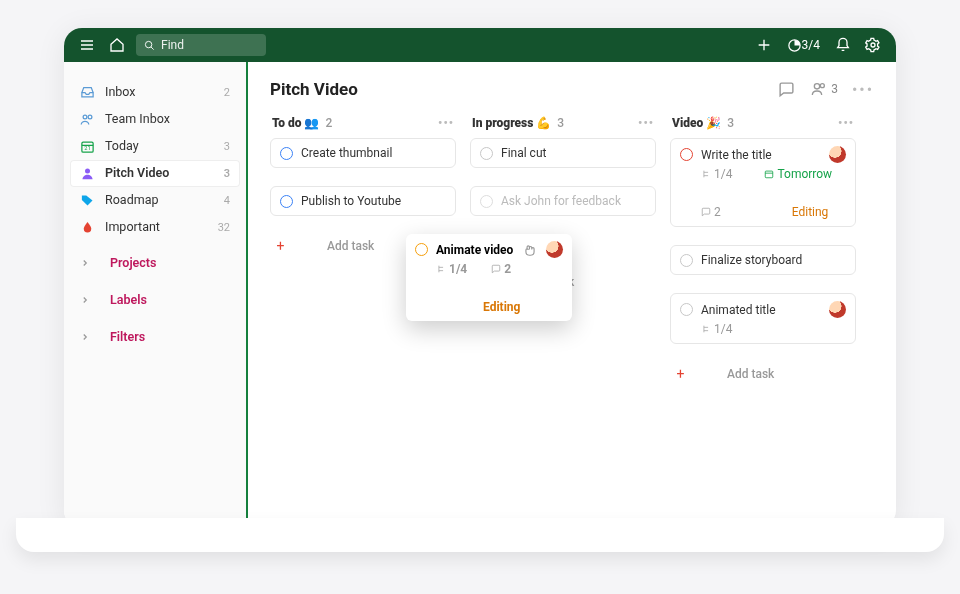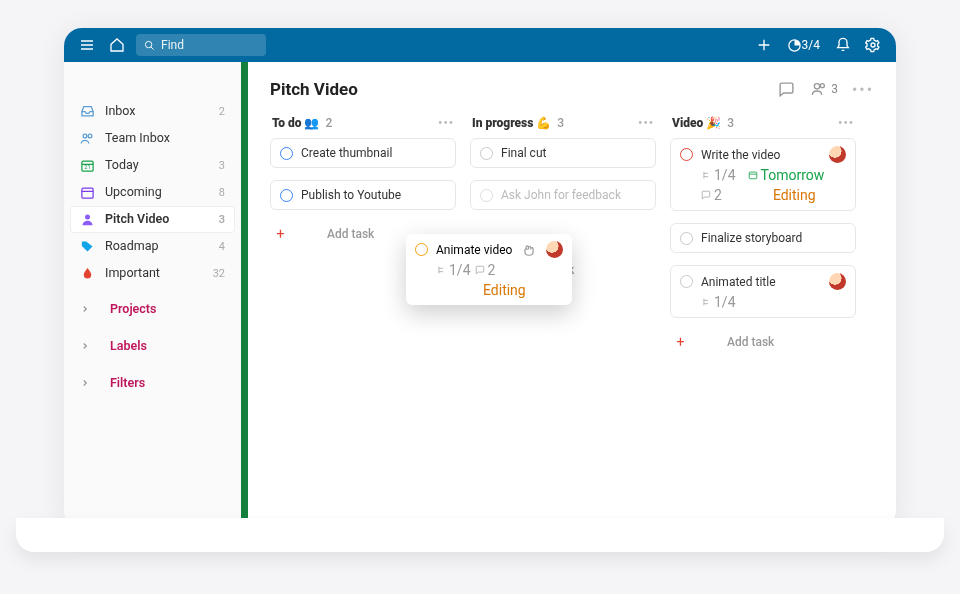--- a/index.html
+++ b/index.html
@@ -19,21 +19,21 @@
     position: absolute;
     left: 16px; right:16px; top: 518px; height: 34px;
     background: #fff;
     border-radius: 0 0 18px 18px;
     box-shadow: 0 8px 18px rgba(0,0,0,0.08);
   }
 
   
   .topbar {
     height: 34px;
-    background: #0369a1;
+    background: #14532d;
     display: flex; align-items: center;
     padding: 0 12px;
     color: #fff;
     font-size: 12px;
     gap: 8px;
   }
   .topbar .spacer { flex: 1; }
   .icon-btn { display:flex; align-items:center; justify-content:center; width:22px; height:22px; border-radius:4px; cursor:pointer; }
   .search-box {
     display:flex; align-items:center; gap:6px;
@@ -54,22 +54,22 @@
   }
   svg { display:block; }
 
   
   .body { flex:1; display:flex; min-height:0; }
 
   
   .sidebar {
     width: 184px;
     background: #fafafa;
-    border-right: 7px solid #15803d;
-    padding: 36px 6px 0 6px;
+    border-right: 2px solid #15803d;
+    padding: 17px 6px 0 6px;
     font-size: 12.5px;
     color: #333;
   }
   .side-item {
     display:flex; align-items:center; gap:10px;
     padding: 6px 10px;
     border-radius: 4px;
     cursor: pointer;
     line-height:1;
   }
@@ -87,50 +87,50 @@
   .main-header { display:flex; align-items:center; margin-bottom: 14px; }
   .main-title { font-size:17px; font-weight:700; color:#222; }
   .main-actions { margin-left:auto; display:flex; align-items:center; gap:14px; color:#888; font-size:12px;}
   .board { display:flex; gap:14px; min-height:0; }
   .column { width: 186px; display:flex; flex-direction:column; }
   .col-header { display:flex; align-items:flex-end; gap:6px; font-size:12px; font-weight:700; color:#333; padding: 2px 2px 8px 2px;}
   .col-header .count { color:#999; font-weight:500;}
   .col-header .dots { margin-left:auto; color:#bbb; cursor:pointer; letter-spacing:1px;}
   .card {
     background:#fff; border:1px solid #e6e6e6; border-radius:6px;
-    padding: 7px 9px; margin-bottom:12px;
+    padding: 7px 9px; margin-bottom:18px;
     font-size:12px; color:#333;
     display:flex; flex-direction:column; gap:4px;
   }
   .card-row { display:flex; align-items:center; gap:8px;}
   .circle { width:13px; height:13px; border-radius:50%; border:1.8px solid #999; flex-shrink:0;}
   .circle.blue { border-color:#3b82f6;}
   .circle.muted { border-color:#c7c7c7;}
   .circle.red { border-color:#e44332;}
   .circle.orange { border-color:#f59e0b;}
-  .meta { display:flex; align-items:flex-start; gap:4px; color:#999; font-size:14px; padding-left:21px; flex-wrap:wrap;}
+  .meta { display:flex; align-items:flex-start; gap:24px; color:#999; font-size:12px; padding-left:21px; flex-wrap:wrap;}
   .meta .tag-date { color:#16a34a;padding-left:8px; }
   .meta .tag-label { color:#d97706;padding-left:47px; }
   .avatar { width:17px; height:17px; border-radius:50%; background: radial-gradient(circle at 35% 30%, #ffd7b5 0 40%, #c0392b 41% 100%); margin-left:auto; flex-shrink:0;}
   .add-task { display:flex; align-items:center; gap:8px; color:#e44332; font-size:12px; padding:4px 4px; cursor:pointer; font-weight:500;}
   .add-task .plus { color:#e44332; font-size:14px; font-weight:400; width:13px; text-align:center;}
   .add-task span:last-child { color:#999;margin-left:32px; }
 
   
   .dragged {
     position:absolute;
     left: 158px; top: 172px;
     width: 166px;
     background:#fff;
     border-radius:6px;
     box-shadow: 0 8px 24px rgba(0,0,0,0.2);
     padding: 7px 9px;
     font-size:12px;
     display:flex; flex-direction:column; gap:4px;
-    z-index: 50; pointer-events:none;
+    z-index: 50; pointer-events:none;font-weight:bold;
   }
   .covered { color:#bbb; }
   .covered .circle { border-color:#ddd;}
 
   .col2-spacer { height: 36px; }
 </style>
 </head>
 <body>
 
 <div class="laptop-frame">
@@ -209,33 +209,20 @@
         <div class="side-item">
           <span>
             <svg width="15" height="15" viewBox="0 0 24 24">
               <rect x="3" y="5" width="18" height="16" rx="2" stroke="#16a34a" stroke-width="2" fill="none"></rect>
               <line x1="3" y1="10" x2="21" y2="10" stroke="#16a34a" stroke-width="2" fill="none"></line>
               <text x="12" y="18" font-size="9" text-anchor="middle" fill="#16a34a">21</text>
             </svg>
           </span>
     <span>Today</span>
     <span class="count">3</span>
-        </div>
-        <div class="side-item">
-          <span>
-            <svg width="15" height="15" viewBox="0 0 24 24">
-              <rect x="3" y="5" width="18" height="16" rx="2" stroke="#7c3aed" stroke-width="2" fill="none"></rect>
-              <line x1="3" y1="10" x2="21" y2="10" stroke="#7c3aed" stroke-width="2" fill="none"></line>
-              <line x1="8" y1="14" x2="8" y2="14" stroke="#7c3aed" stroke-width="2" fill="none"></line>
-              <line x1="12" y1="14" x2="12" y2="14" stroke="#7c3aed" stroke-width="2" fill="none"></line>
-              <line x1="16" y1="14" x2="16" y2="14" stroke="#7c3aed" stroke-width="2" fill="none"></line>
-            </svg>
-          </span>
-    <span>Upcoming</span>
-    <span class="count">8</span>
         </div>
         <div class="side-item active">
           <span>
             <svg width="15" height="15" viewBox="0 0 24 24">
               <circle cx="12" cy="8" r="4" fill="#8b5cf6"></circle>
               <path d="M4 21c0-4 4-7 8-7s8 3 8 7" fill="#8b5cf6"></path>
             </svg>
           </span>
     <span>Pitch Video</span>
     <span class="count">3</span>
@@ -353,21 +340,21 @@
           </div>
           <div class="column">
             <div class="col-header">
       <span><b>Video</b> 🎉</span>
       <span class="count">3</span>
       <span class="dots">•••</span>
     </div>
             <div class="card">
       <div class="card-row">
         <div class="circle red"></div>
-        <span>Write the video</span>
+        <span>Write the title</span>
         <div class="avatar"></div>
       </div>
               <div class="meta">
                 <span style="display:flex;align-items:center;gap:3px"><svg width="10" height="10" viewBox="0 0 24 24" fill="none" stroke="#aaa" stroke-width="2">
                     <path d="M7 4v16M7 8h10M7 16h10"></path>
                   </svg>1/4</span>
                 <span class="tag-date" style="display:flex;align-items:center;gap:3px"><svg width="10" height="10" viewBox="0 0 24 24" fill="none" stroke="#16a34a" stroke-width="2">
                     <rect x="3" y="5" width="18" height="16" rx="2"></rect>
                     <line x1="3" y1="10" x2="21" y2="10"></line>
                   </svg>Tomorrow</span>

